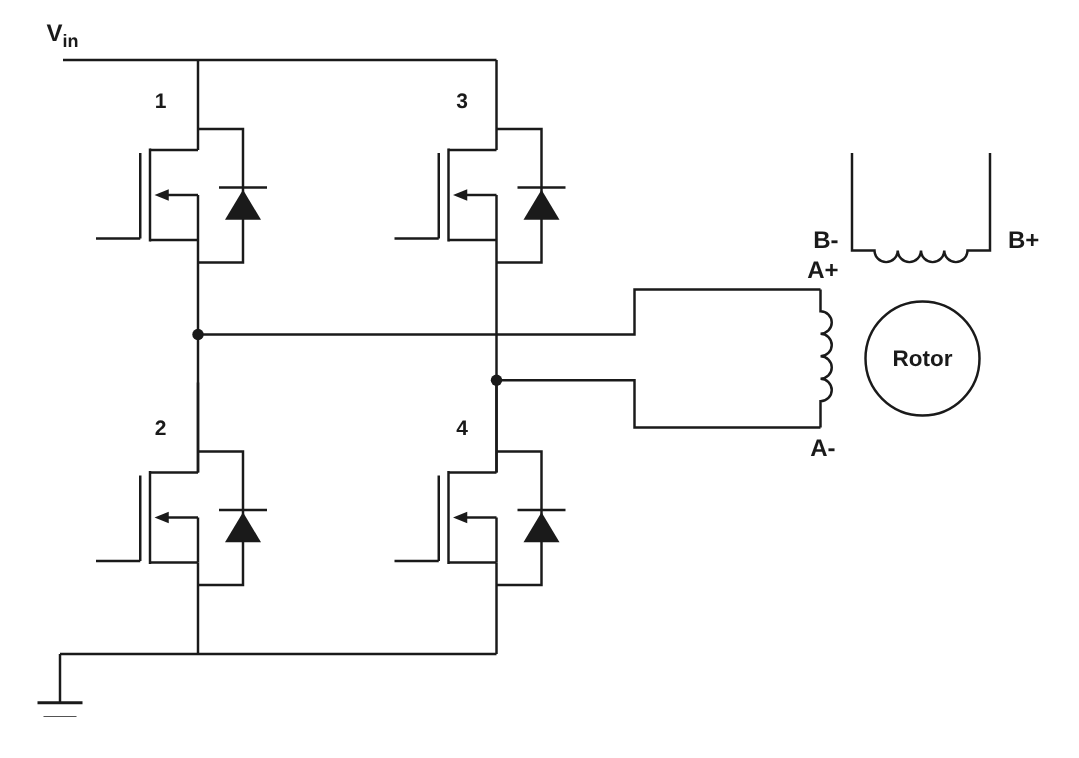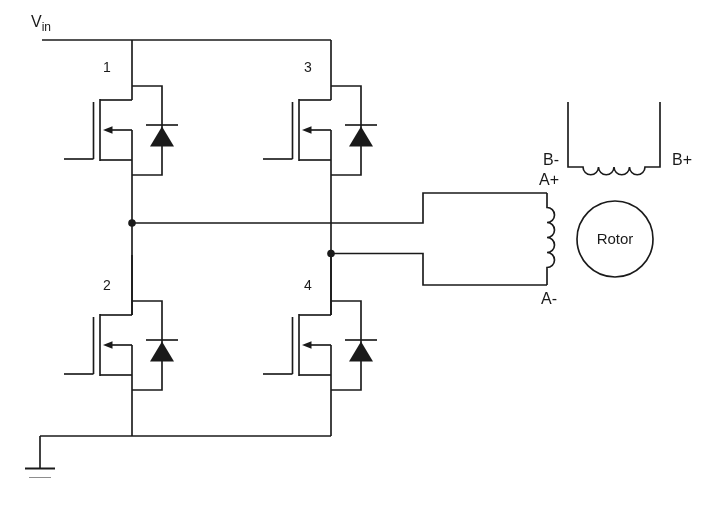--- a/index.html
+++ b/index.html
@@ -1,16 +1,16 @@
 <!DOCTYPE html>
 <html style="--line: #1a1a1a; --text: #1a1a1a; --bg: #ffffff;"><head>
 <meta charset="utf-8">
 <style>
   html,body{margin:0;padding:0;background:#fff;}
-  .canvas{position:relative;width:719px;height:478px;background:var(--bg,#ffffff);overflow:hidden;}
+  .canvas{position:relative;width:719px;height:478px;background:var(--bg,#ffffff);overflow:hidden;font-weight:bold;}
   svg{display:block;}
   svg text{font-family:"Liberation Sans","DejaVu Sans",sans-serif;fill:var(--text,#1a1a1a);}
   .w{stroke:var(--line,#1a1a1a);stroke-width:1.65;fill:none;stroke-linecap:butt;stroke-linejoin:miter;}
   .gbar{stroke-width:2;}
   .blk{fill:var(--line,#1a1a1a);stroke:none;}
   .lbl-term{font-size:16px;}
   .lbl-num{font-size:14px;text-anchor:middle;}
   .lbl-rotor{font-size:15px;text-anchor:middle;}
 </style>
 </head>

